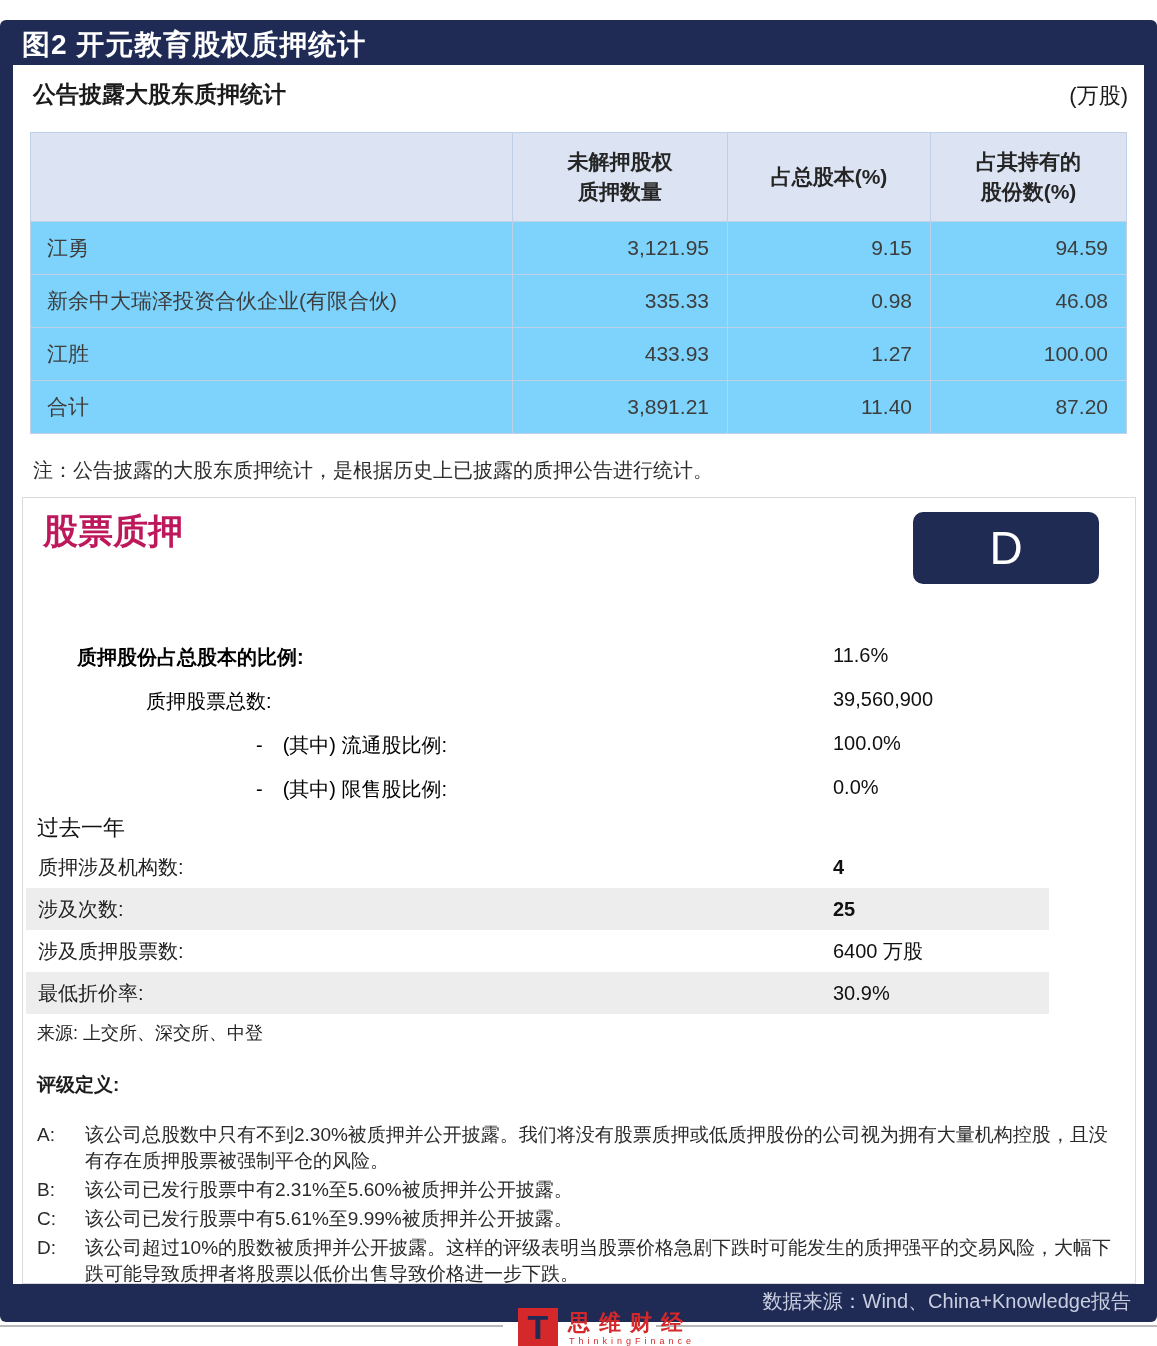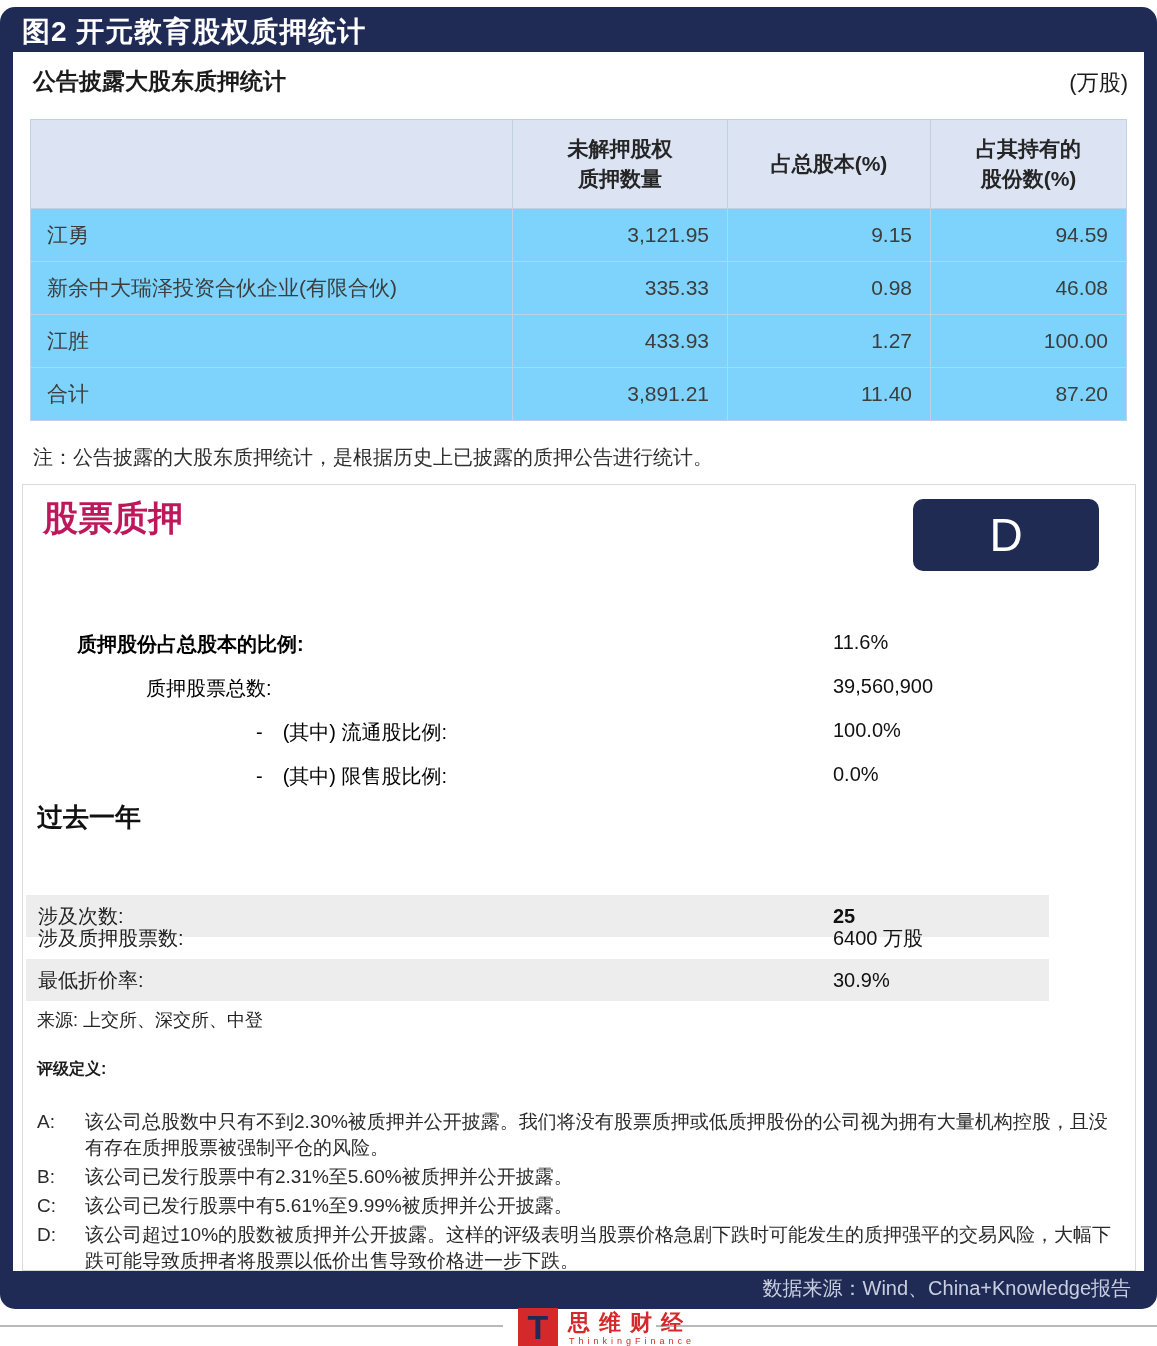--- a/index.html
+++ b/index.html
@@ -1,21 +1,21 @@
 <!DOCTYPE html>
 <html><head>
 <meta charset="utf-8">
 <style>
   html,body{margin:0;padding:0;background:#ffffff;}
   body{position:relative;width:1157px;height:1346px;overflow:hidden;
        font-family:"Liberation Sans","DejaVu Sans",sans-serif;color:#222;}
 
   
-  .frame{position:absolute;left:0;top:7px;width:1157px;height:1302px;
-         background:#1f2b55;border-radius:15px;}
+  .frame{position:absolute;left:0;top:20px;width:1157px;height:1302px;
+         background:#1f2b55;border-radius:6px;}
   .frame-title{position:absolute;left:22px;top:6px;color:#ffffff;
                font-size:28px;font-weight:bold;letter-spacing:1px;}
   .datasource{position:absolute;right:26px;bottom:7px;color:#c9cfe0;font-size:20px;text-align:right;}
 
   
   .inner{position:absolute;left:13px;top:45px;width:1131px;height:1219px;background:#ffffff;}
 
   .table-heading{position:absolute;left:20px;top:14px;font-size:23px;font-weight:bold;color:#1b1b1b;}
   .table-unit{position:absolute;right:16px;top:16px;font-size:22px;color:#1b1b1b;}
 
@@ -38,30 +38,30 @@
          border-radius:10px;color:#ffffff;font-size:46px;
          display:flex;align-items:center;justify-content:center;}
 
   .ratio-label{position:absolute;font-size:20px;color:#000000;white-space:pre;margin-left:40px;}
   .ratio-value{position:absolute;left:810px;font-size:20px;color:#111;}
   .rl0{left:14px;top:146px;font-weight:bold;} .rv0{top:146px;}
   .rl1{left:83px;top:190px;}                  .rv1{top:190px;}
   .rl2{left:193px;top:234px;}                 .rv2{top:234px;}
   .rl3{left:193px;top:278px;}                 .rv3{top:278px;}
 
-  .py-heading{position:absolute;left:14px;top:315px;font-size:26px;font-weight:bold;color:#111;}
+  .py-heading{position:absolute;left:14px;top:315px;font-size:22px;font-weight:normal;color:#111;}
   .py-row{position:absolute;left:3px;width:1023px;height:42px;display:flex;align-items:center;}
-  .py0{top:348px;} .py1{top:390px;background:#ededed;margin-top:20px;}
+  .py0{top:348px;} .py1{top:390px;background:#ededed;}
   .py2{top:432px;} .py3{top:474px;background:#ededed;}
   .py-label{margin-left:12px;font-size:20px;color:#222;}
   .py-value{position:absolute;left:807px;font-size:20px;color:#111;}
   .py0 .py-value,.py1 .py-value{font-weight:bold;}
   .py-source{position:absolute;left:14px;top:523px;font-size:18px;color:#222;}
 
-  .defs-heading{position:absolute;left:14px;top:574px;font-size:16px;font-weight:bold;color:#1c1c1c;}
+  .defs-heading{position:absolute;left:14px;top:574px;font-size:19px;font-weight:bold;color:#1c1c1c;}
   .defs{position:absolute;left:14px;top:624px;width:1082px;font-size:19px;color:#2a2a2a;}
   .def-item{display:flex;margin-bottom:3px;line-height:26px;}
   .def-key{flex:0 0 48px;}
   .def-text{flex:1;}
 
   
   .rule-left{position:absolute;left:0;top:1325px;width:503px;height:2px;background:#b9b9b9;}
   .rule-right{position:absolute;left:656px;top:1325px;width:501px;height:2px;background:#b9b9b9;}
   .logo-mark{position:absolute;left:518px;top:1308px;width:40px;height:40px;background:#d4282a;
              color:#1f2b55;font-weight:bold;font-size:34px;line-height:38px;text-align:center;}
@@ -136,20 +136,24 @@
       <div class="ratio-value rv0">11.6%</div>
       <div class="ratio-label rl1">质押股票总数:</div>
       <div class="ratio-value rv1">39,560,900</div>
       <div class="ratio-label rl2">-　(其中) 流通股比例:</div>
       <div class="ratio-value rv2">100.0%</div>
       <div class="ratio-label rl3">-　(其中) 限售股比例:</div>
       <div class="ratio-value rv3">0.0%</div>
 
       <div class="py-heading">过去一年</div>
 
+      <div class="py-row py0">
+        <span class="py-label">质押涉及机构数:</span>
+        <span class="py-value">4</span>
+      </div>
       <div class="py-row py1">
         <span class="py-label">涉及次数:</span>
         <span class="py-value">25</span>
       </div>
       <div class="py-row py2">
         <span class="py-label">涉及质押股票数:</span>
         <span class="py-value">6400 万股</span>
       </div>
       <div class="py-row py3">
         <span class="py-label">最低折价率:</span>

